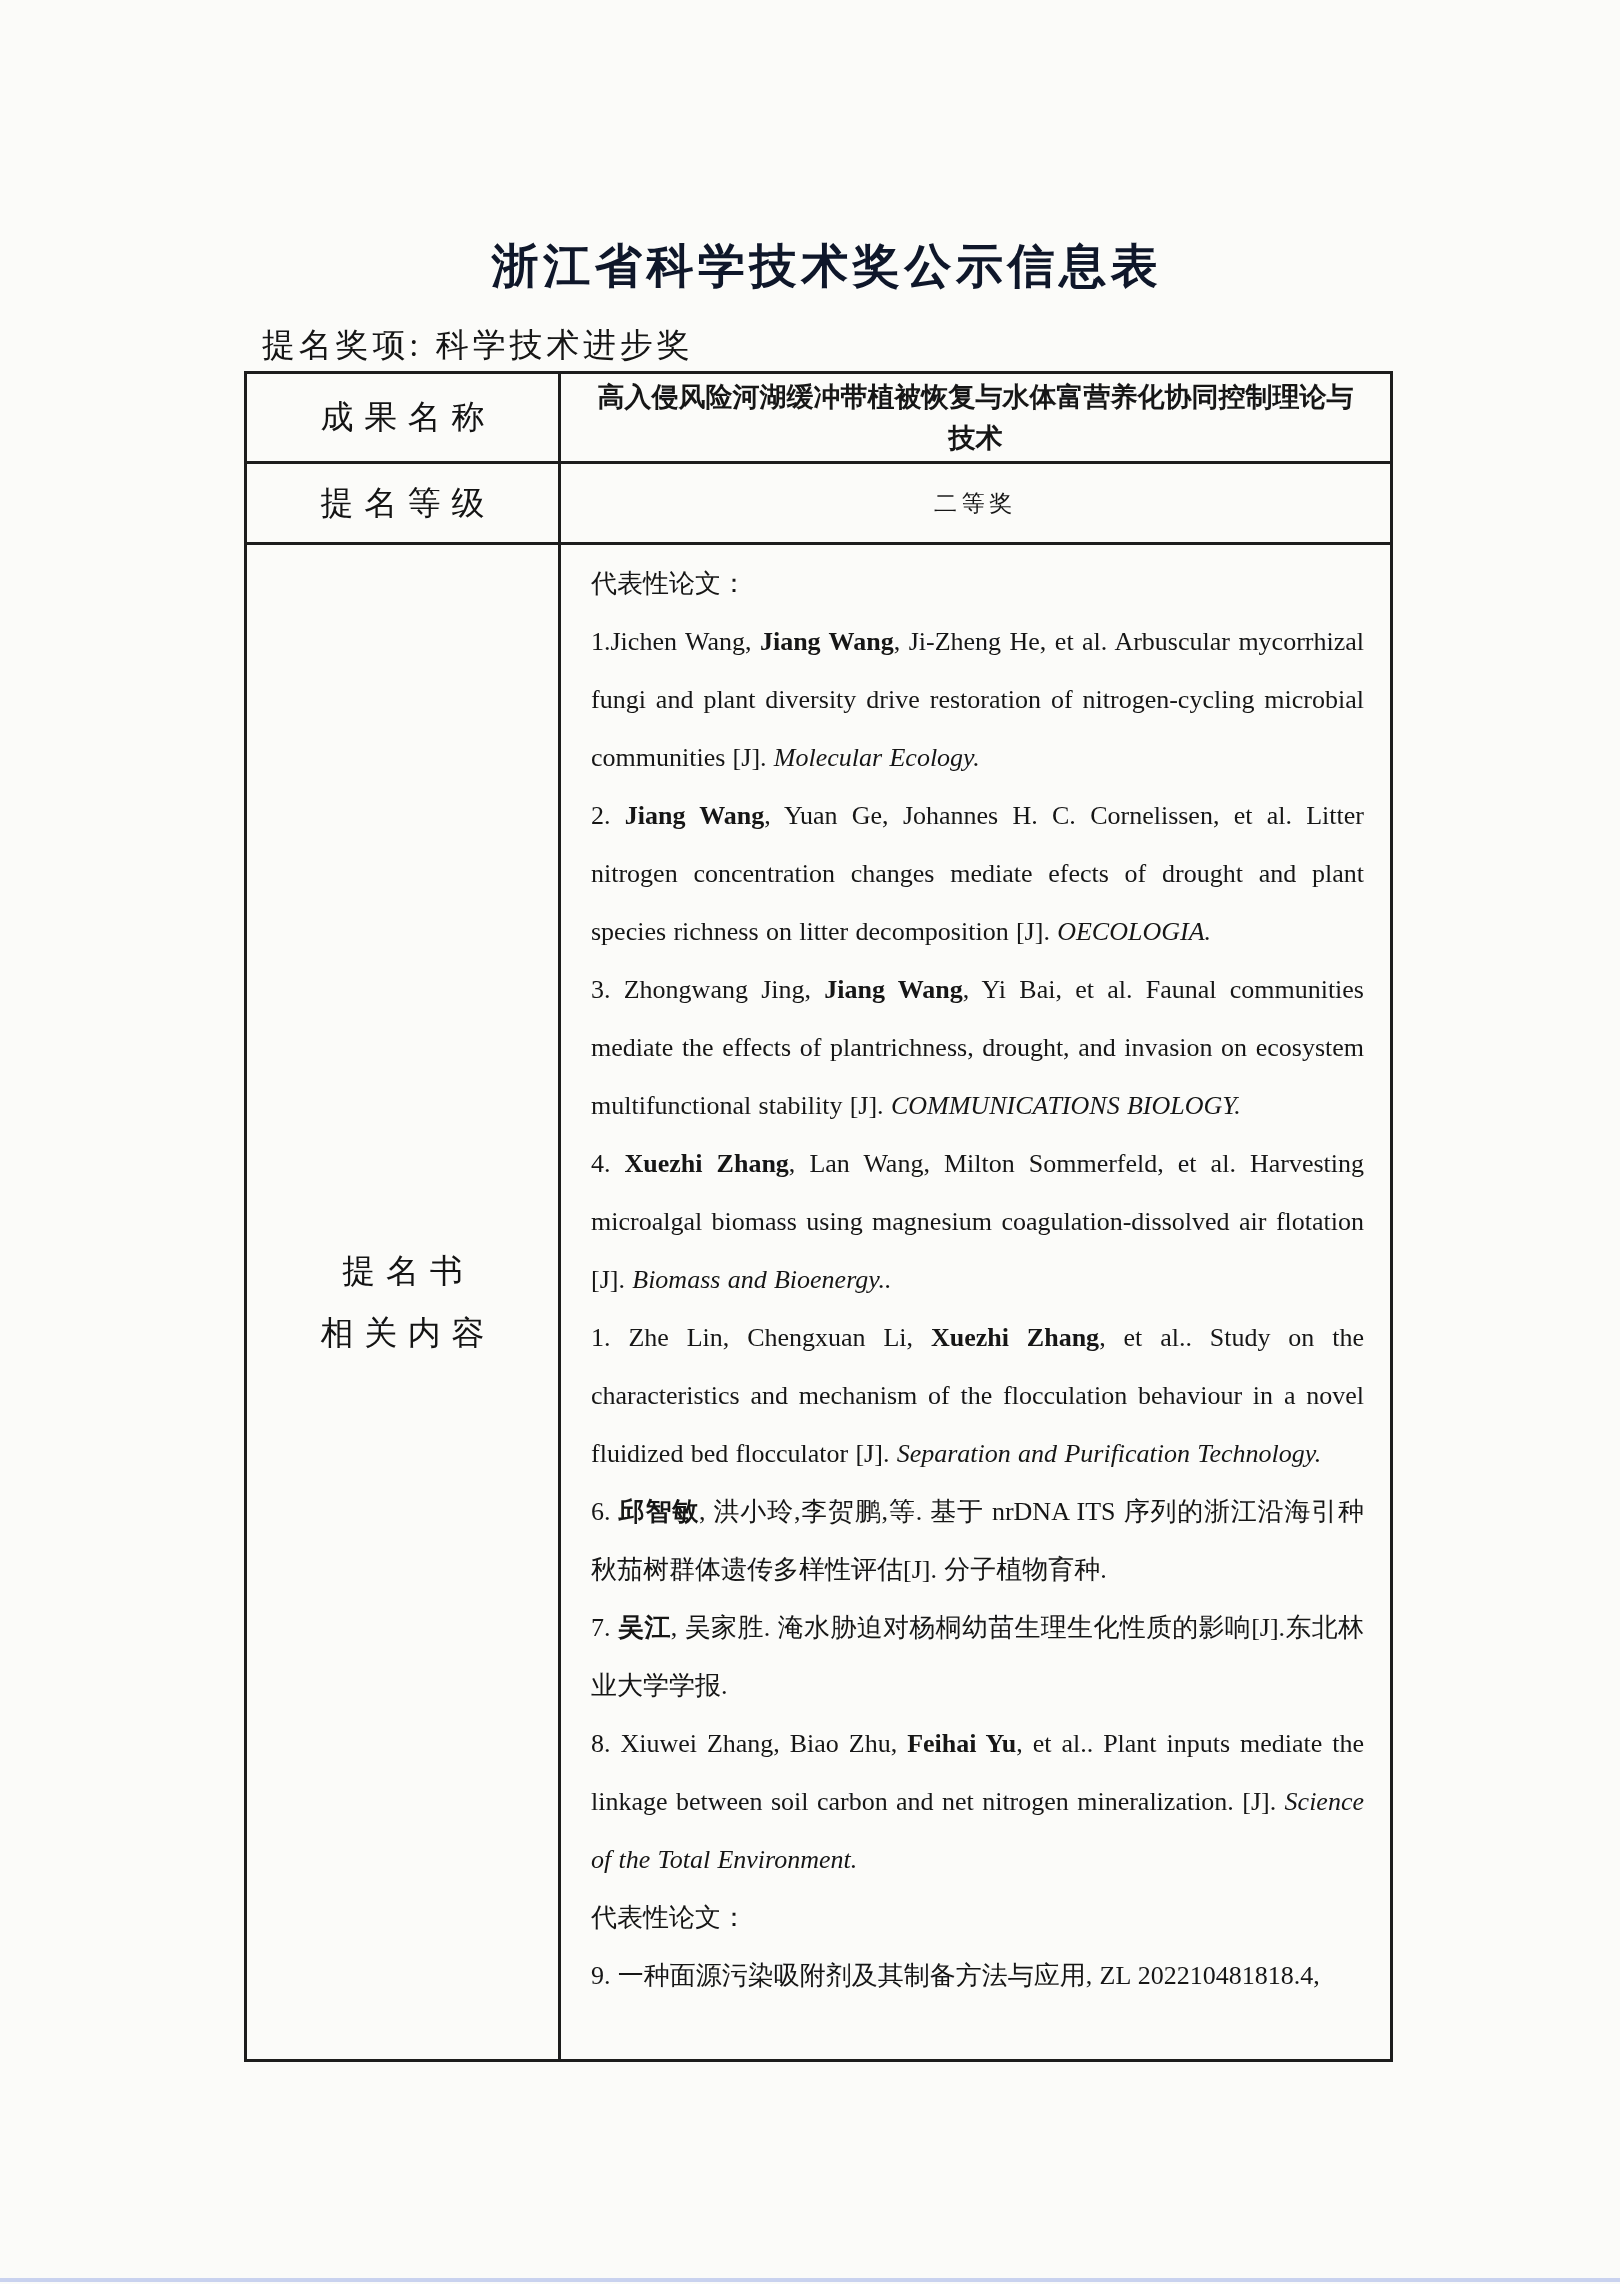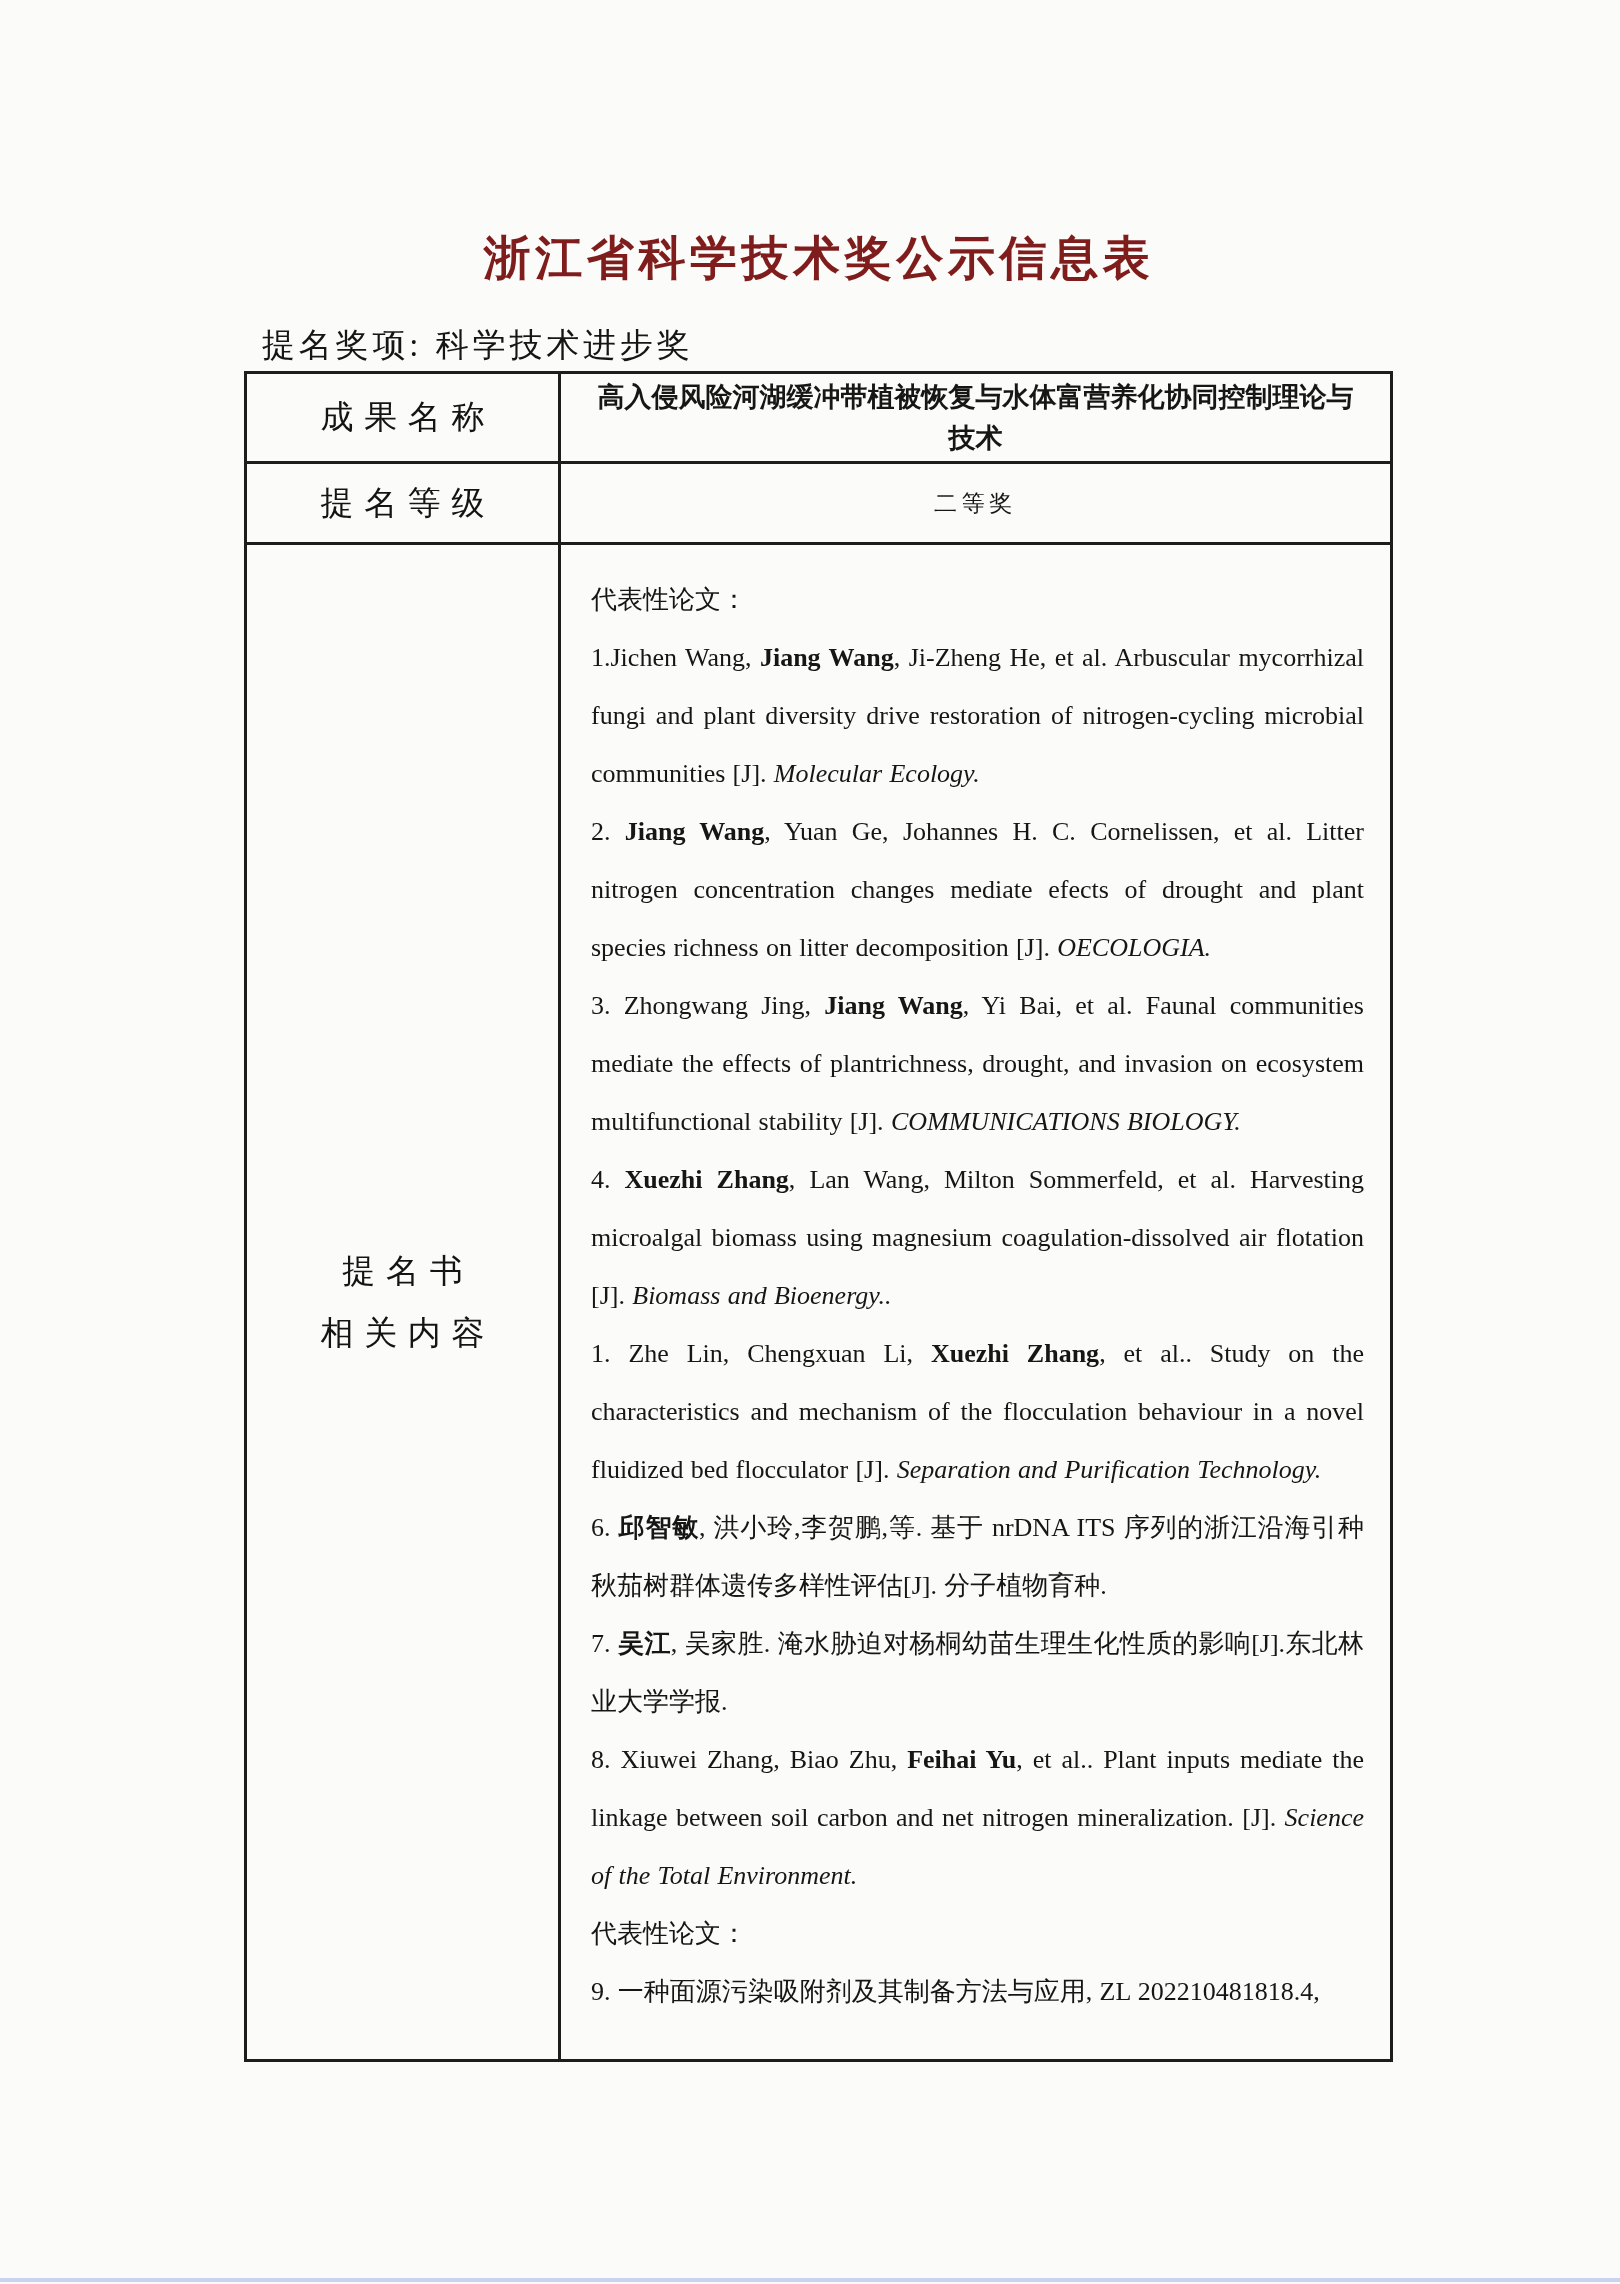--- a/index.html
+++ b/index.html
@@ -4,23 +4,23 @@
 <style>
   html,body{margin:0;padding:0;}
   body{
     width:1620px;height:2284px;position:relative;
     background:#fbfbf9;color:#161616;
     font-family:"Liberation Serif","DejaVu Serif",serif;
     overflow:hidden;
   }
   .page{position:absolute;inset:0;}
   .title{
-    position:absolute;top:227px;left:244px;width:1150px;margin:0;
+    position:absolute;top:227px;left:244px;width:1150px;margin:8px;
     text-align:center;font-size:47px;font-weight:bold;letter-spacing:4.6px;
-    color:#7f1d1d;
+    color:#0f172a;
   }
   .award-line{
     position:absolute;top:323px;left:262px;
     font-size:33px;letter-spacing:3.8px;white-space:nowrap;
   }
   .award-line .award-value{margin-left:13.7px;}
   table.info-table{
     position:absolute;top:371px;left:244px;width:1149px;
     border-collapse:collapse;table-layout:fixed;
     background:transparent;
@@ -36,21 +36,21 @@
   }
   .label-lines div{line-height:62px;}
   .achv-value{
     text-align:center;font-weight:bold;font-size:27px;line-height:41px;
     padding:0 32px;
   }
   .grade-value{text-align:center;font-size:23px;letter-spacing:4.6px;}
   .body-cell{vertical-align:top;}
   .body-inner{
     height:1486px;overflow:hidden;
-    padding:26px 26px 0 30px;
+    padding:10px 26px 0 30px;
   }
   .para{
     margin:0;font-size:26px;line-height:58px;
     text-align:justify;text-justify:inter-word;
     word-spacing:0.8px;
   }
   .para span.b{font-weight:bold;}
   .para span.i{font-style:italic;}
   .scan-edge{
     position:absolute;left:0;right:0;bottom:2.3px;height:3.8px;

